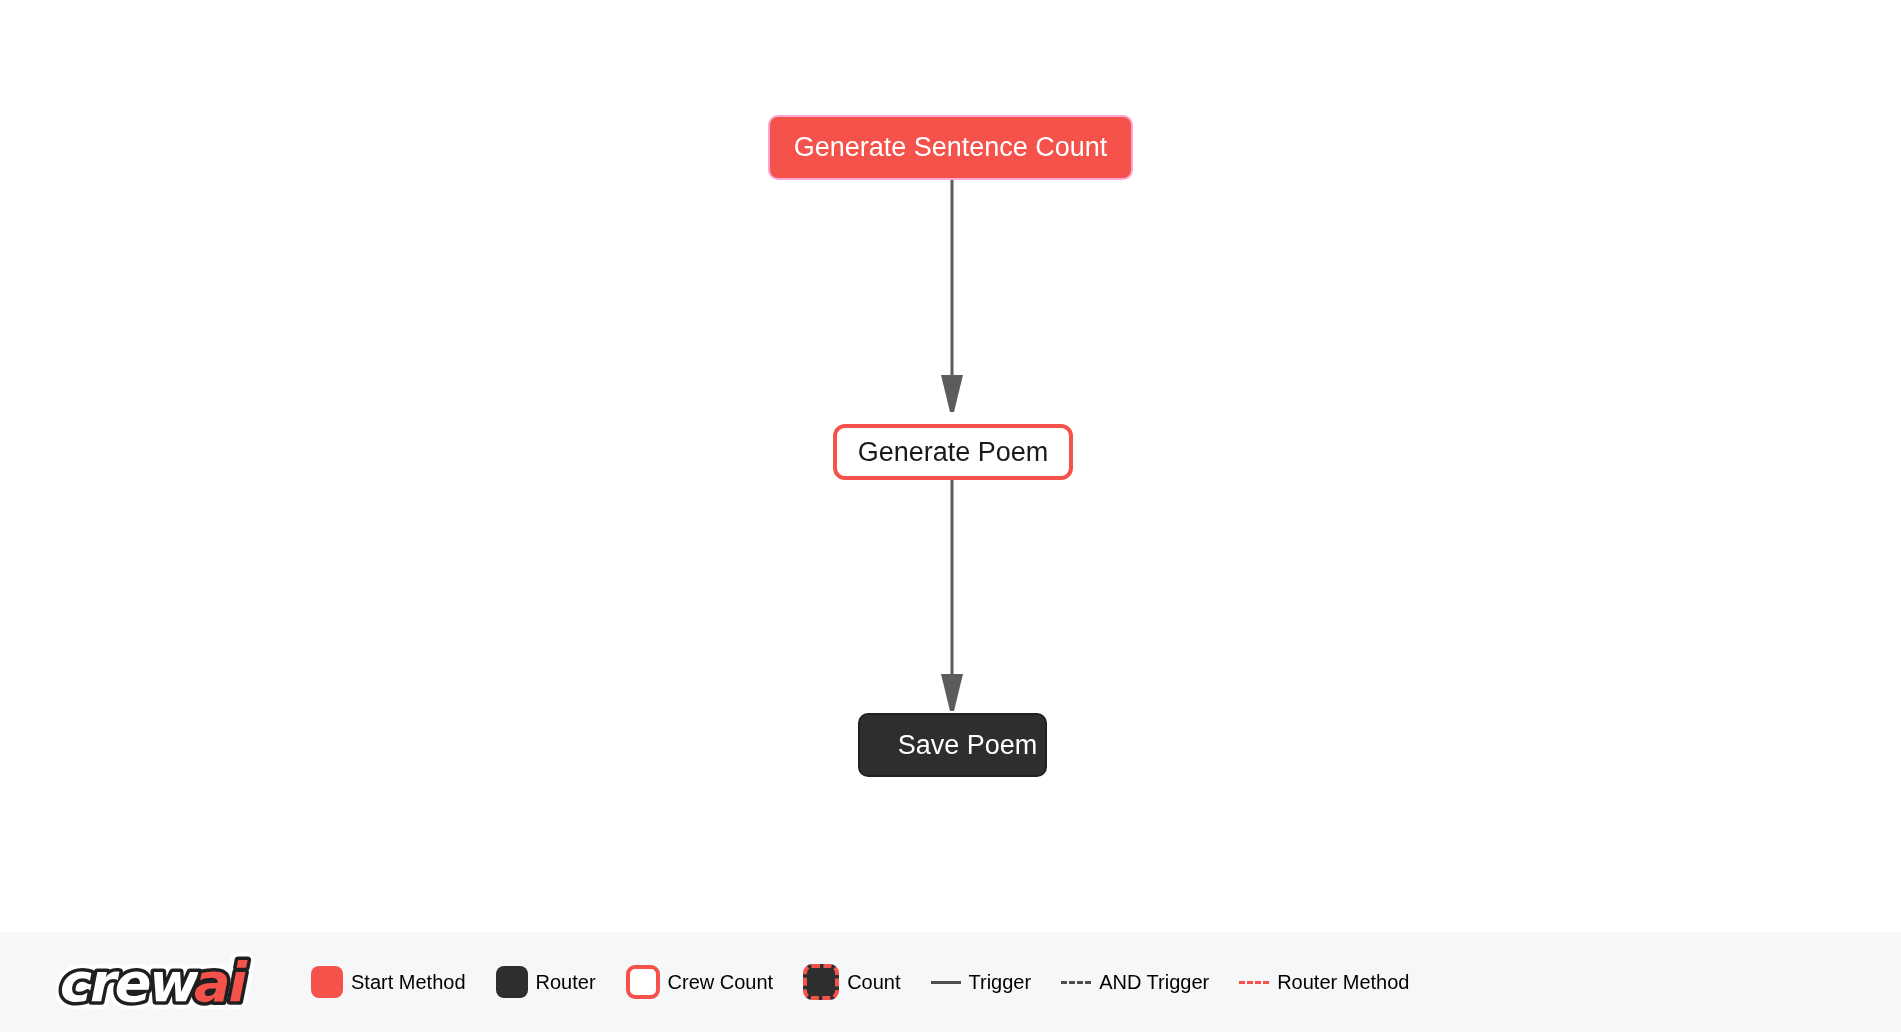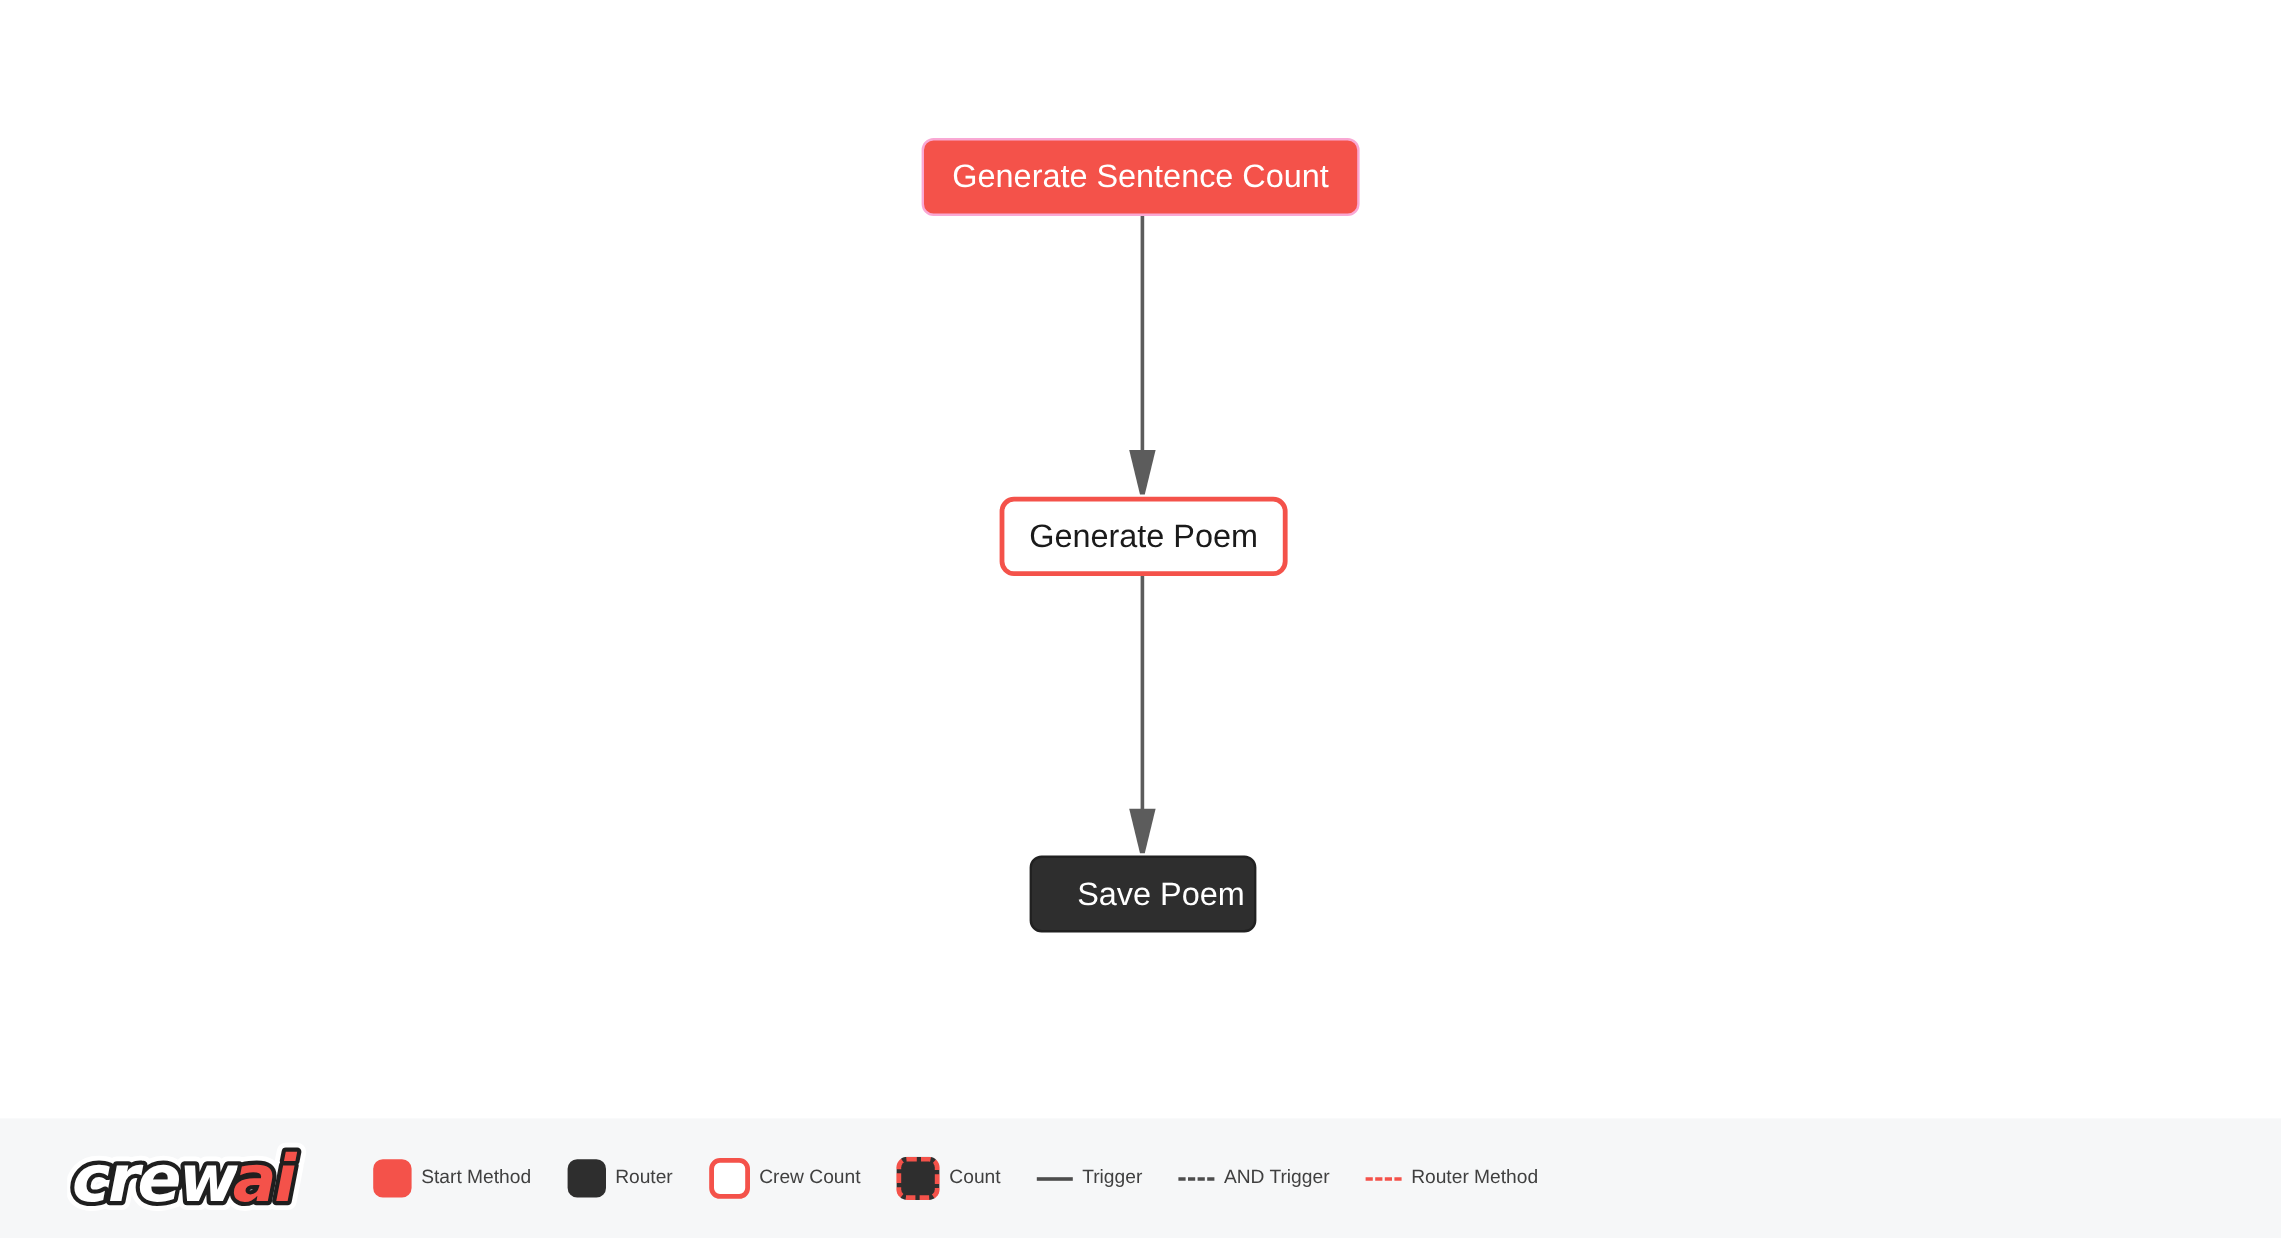--- a/index.html
+++ b/index.html
@@ -48,22 +48,22 @@
   }
   .node-start {
     left: 768px; top: 115px;
     width: 365px; height: 65px;
     background: #f4524a;
     border: 2px solid #f9a8d4;
     border-radius: 10px;
     color: #ffffff;
   }
   .node-crew {
-    left: 833px; top: 414px;
-    width: 240px; height: 66px;
+    left: 833px; top: 424px;
+    width: 240px; height: 56px;
     background: #ffffff;
     border: 4px solid #f4524a;
     border-radius: 12px;
     color: #1a1a1a;
   }
   .node-method {
     left: 858px; top: 713px;
     width: 189px; height: 64px;
     background: #2e2e2e;
     border: 2px solid #212121;
@@ -113,22 +113,22 @@
     stroke-linejoin: round;
     paint-order: stroke;
   }
 
   .legend-item {
     display: flex;
     align-items: center;
     gap: 8px;
   }
   .legend-label {
-    font-size: 16px;
-    color: #404040;
+    font-size: 20px;
+    color: #000000;
     white-space: nowrap;
   }
   .swatch {
     box-sizing: border-box;
     flex: 0 0 auto;
   }
   .sw-start {
     width: 32px; height: 32px;
     border-radius: 8px;
     background: #f4524a;

